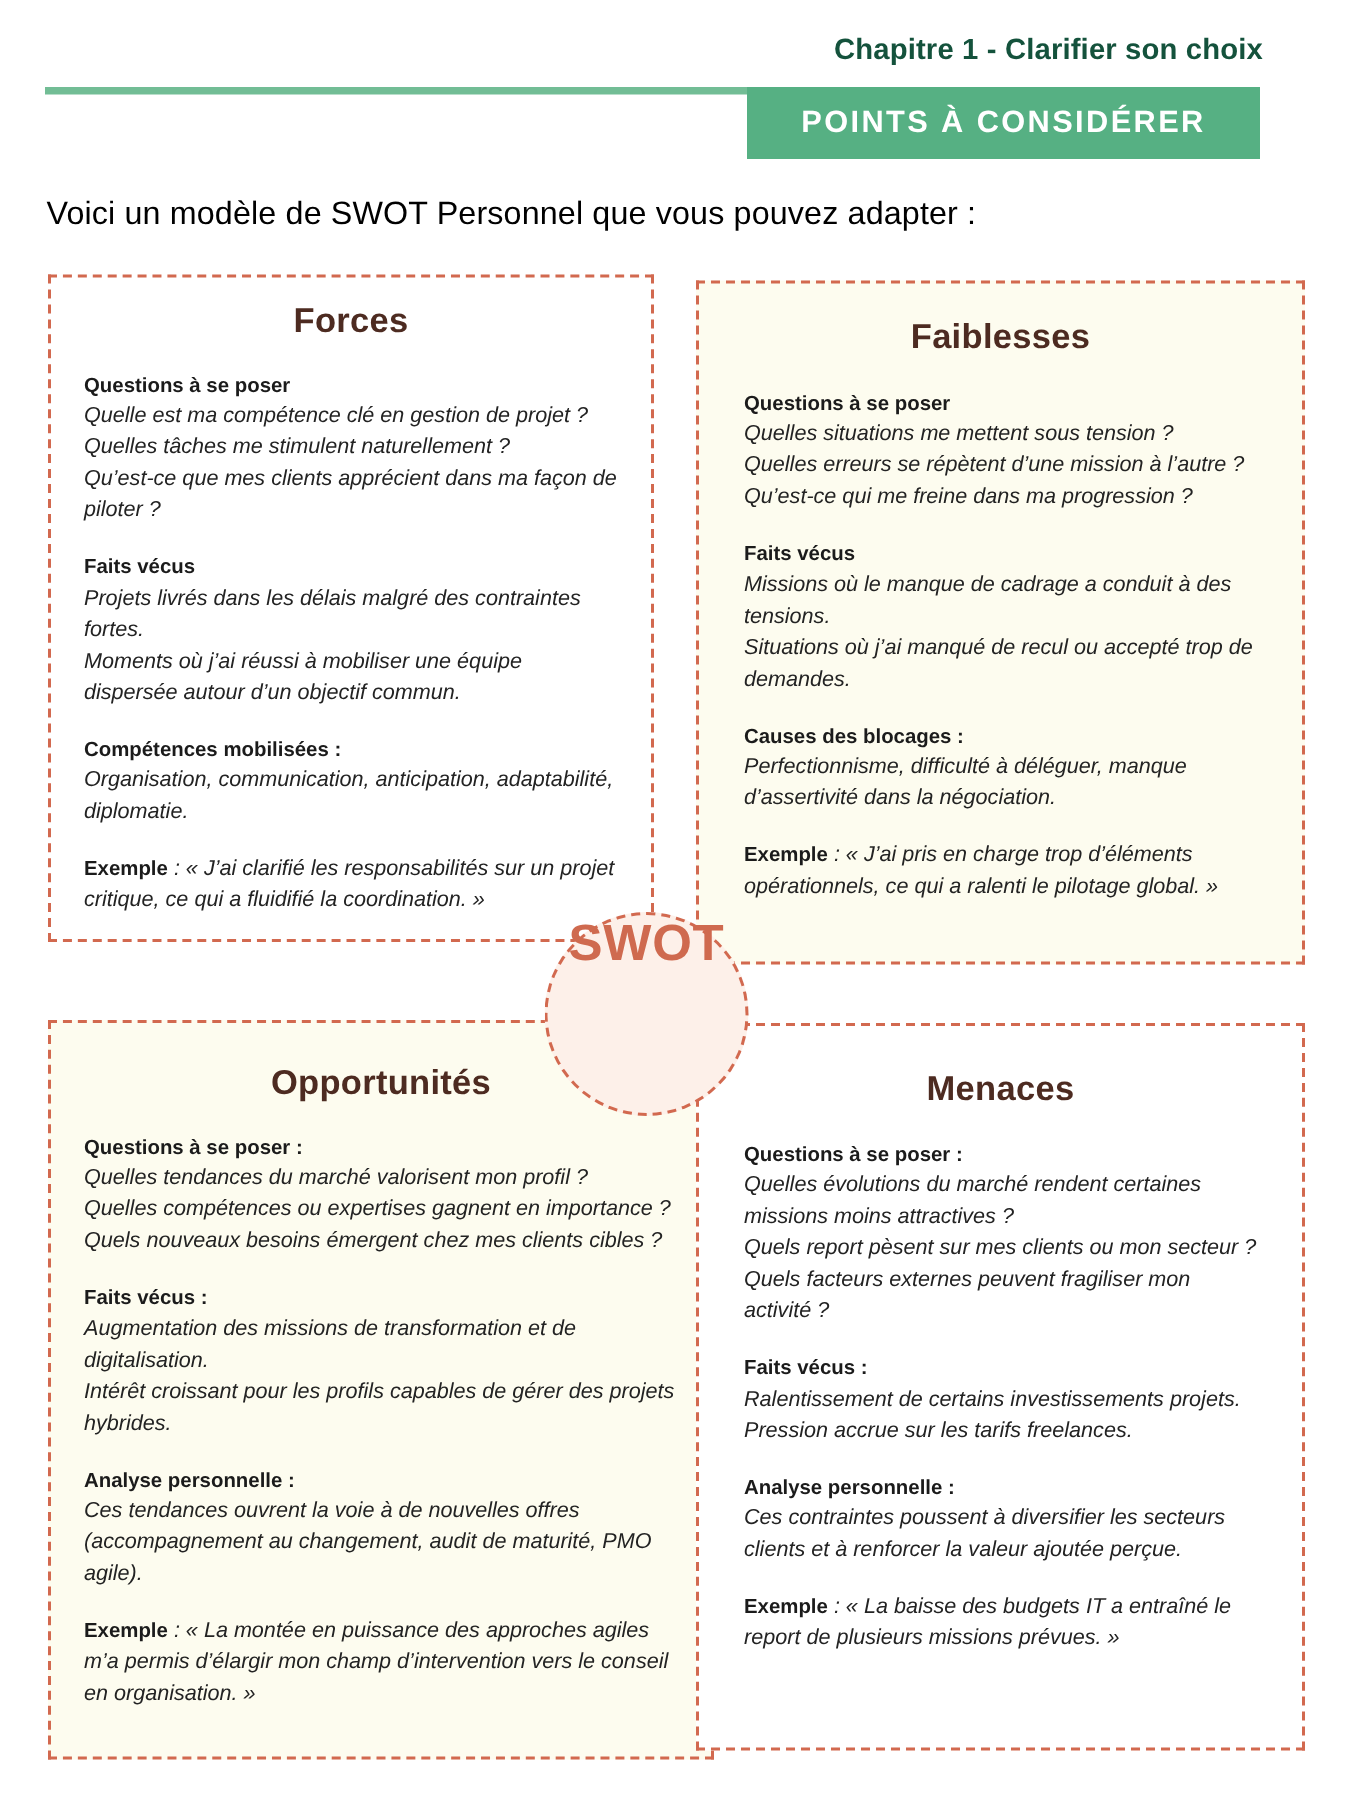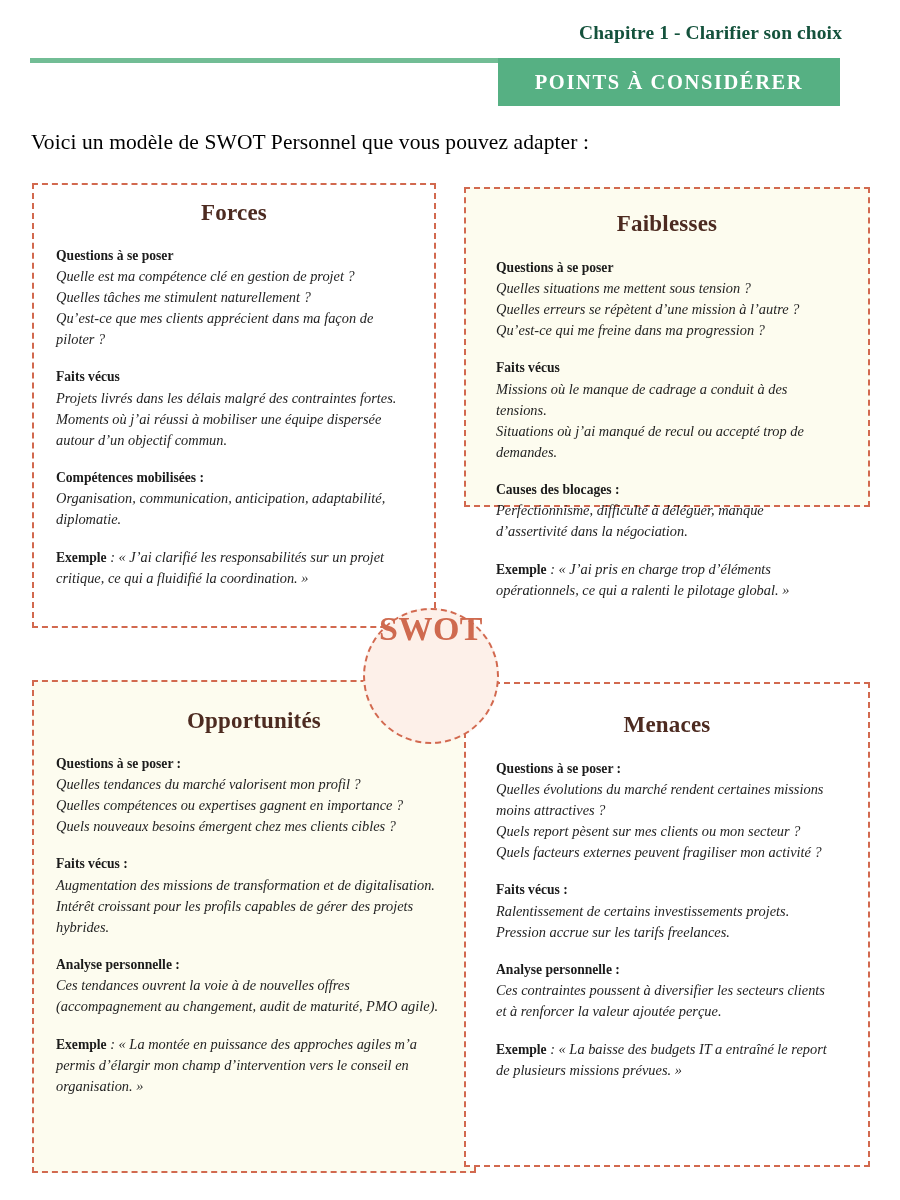--- a/index.html
+++ b/index.html
@@ -2,21 +2,21 @@
 <html><head>
 <meta charset="utf-8">
 <style>
   * { box-sizing: border-box; margin: 0; padding: 0; }
   html, body {
     width: 900px; height: 1200px;
     background: #ffffff;
     font-family: "Liberation Sans", sans-serif;
     overflow: hidden;
   }
-  .page { position: relative; width: 900px; height: 1200px; font-family: Liberation Serif, serif; }
+  .page { position: relative; width: 900px; height: 1200px; }
 
   
   .chapter-title {
     position: absolute; right: 58px; top: 22px;
     font-size: 19.5px; font-weight: bold; color: #14523c;
     letter-spacing: .1px; white-space: nowrap;
   }
   .green-rule {
     position: absolute; left: 30px; top: 58px;
     width: 470px; height: 5px; background: #72bd95;
@@ -40,21 +40,21 @@
   
   .quad {
     position: absolute;
     border: 2.4px dashed #d2694f;
     padding: 0;
   }
   .quad.cream { background: #fdfcef; }
   .quad.white { background: #ffffff; }
 
   .q-forces     { left: 32px;  top: 183px;  width: 404px; height: 445px; }
-  .q-faiblesses { left: 464px; top: 187px;  width: 406px; height: 320px; }
+  .q-faiblesses { left: 464px; top: 187px;  width: 406px; height: 456px; }
   .q-opport     { left: 32px;  top: 680px;  width: 444px; height: 493px; }
   .q-menaces    { left: 464px; top: 682px;  width: 406px; height: 485px; }
 
   .q-title {
     text-align: center; font-size: 23px; font-weight: bold;
     color: #4d2b21; letter-spacing: .2px;
   }
   .q-forces .q-title     { margin-top: 15px; }
   .q-faiblesses .q-title { margin-top: 22px; }
   .q-opport .q-title     { margin-top: 26px; }

